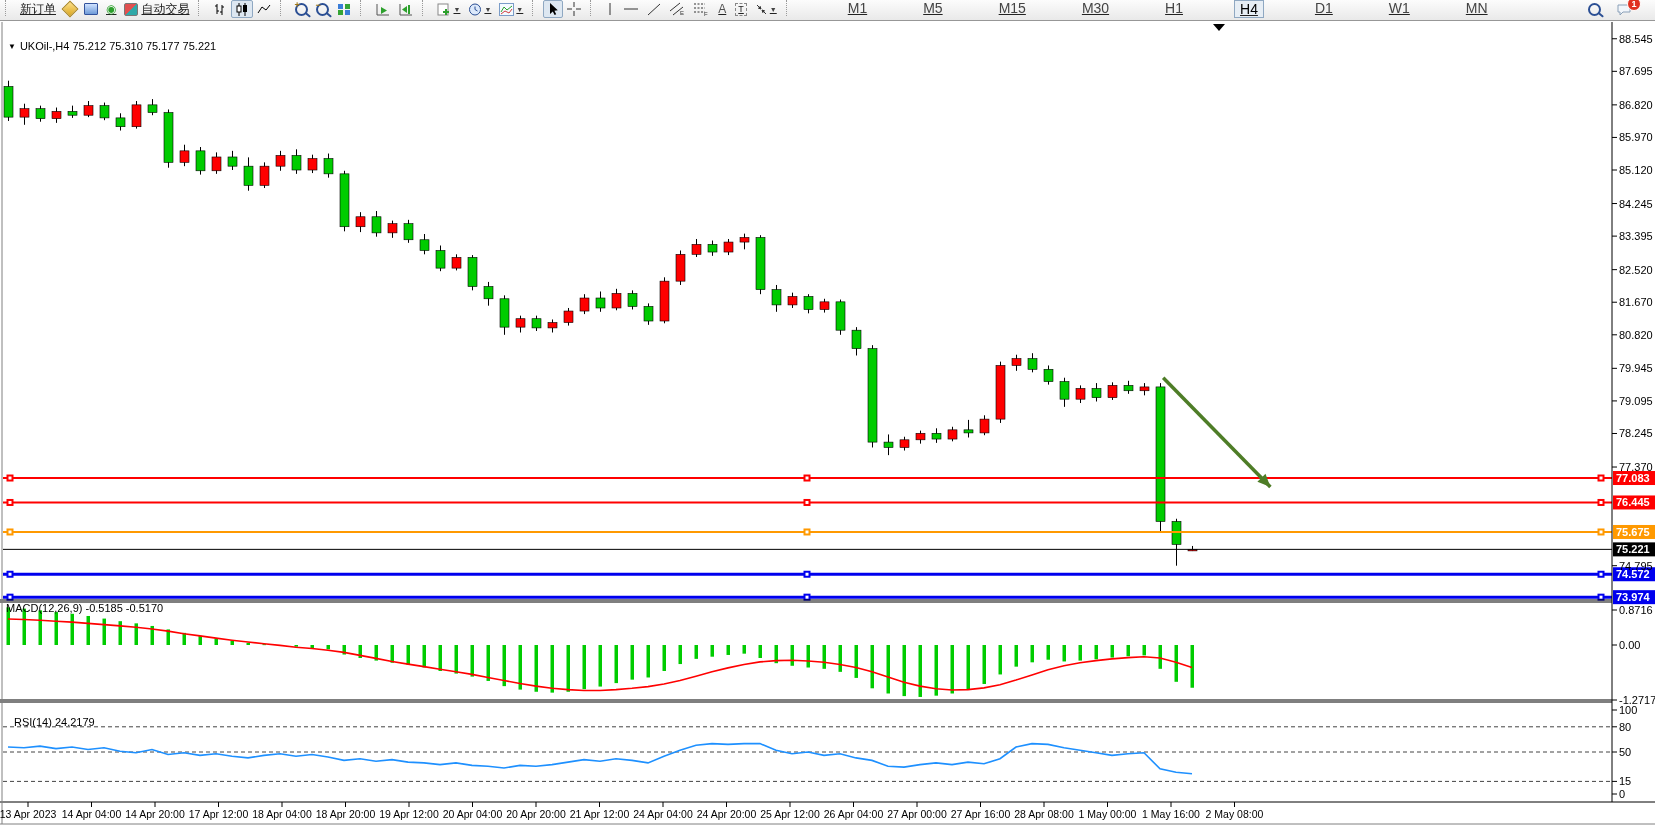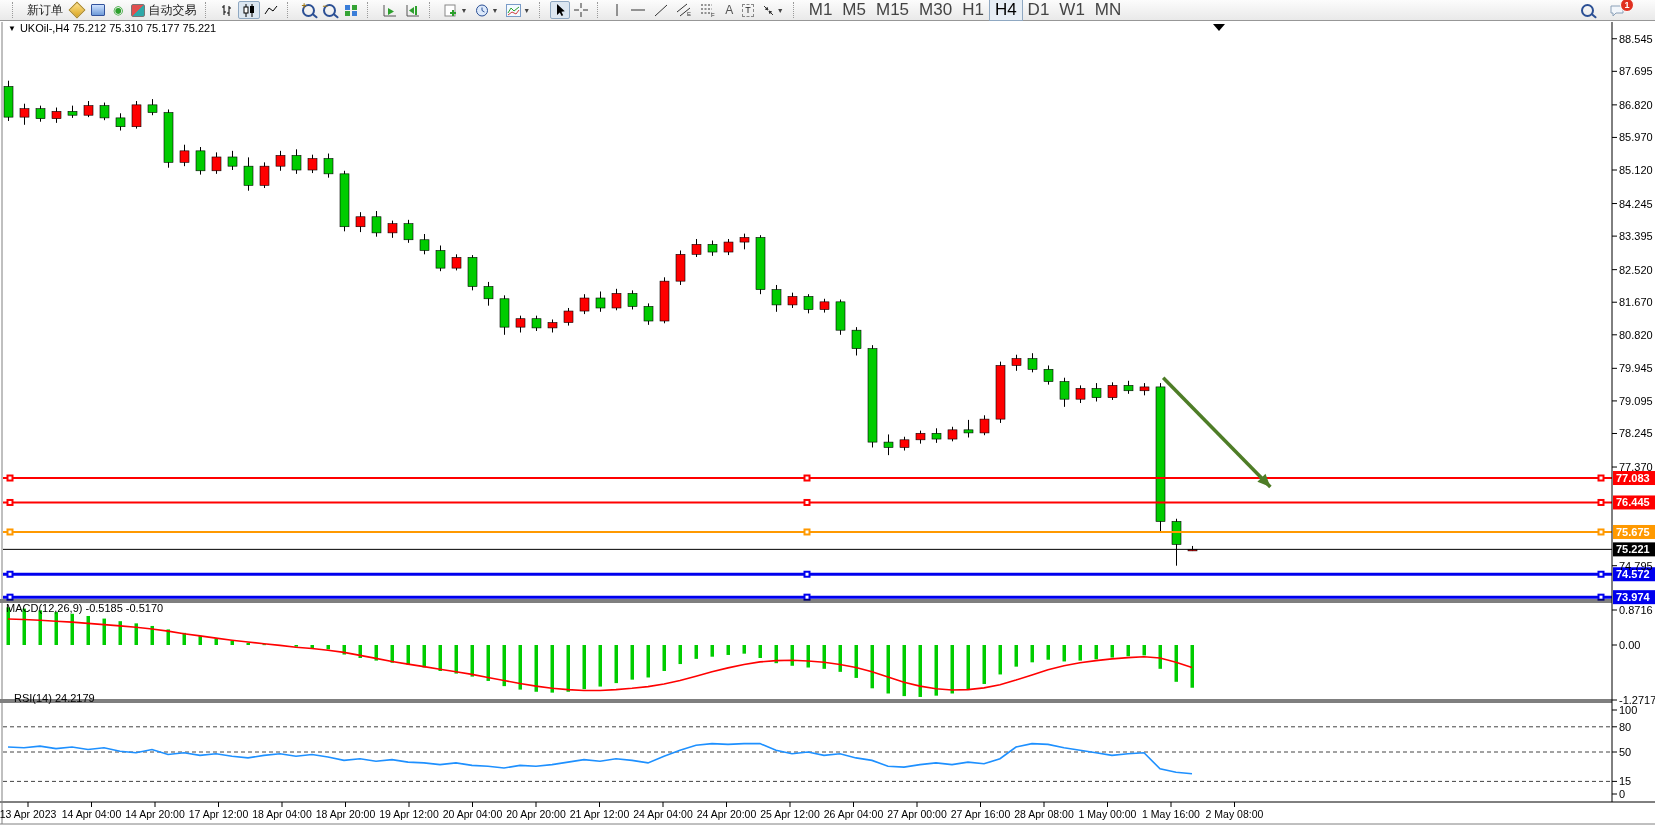--- a/index.html
+++ b/index.html
@@ -1,46 +1,46 @@
 <!DOCTYPE html>
 <html><head>
 <meta charset="utf-8">
 <style>
   html,body{margin:0;padding:0;width:1655px;height:825px;overflow:hidden;background:#fff;
     font-family:"Liberation Sans",sans-serif;}
   
   #toolbar{position:absolute;top:0;left:0;width:1655px;height:21px;z-index:6;
     background:linear-gradient(#fcfcfc,#e9e9e9);border-bottom:1px solid #979797;
-    display:flex;align-items:center;padding:0 12px;box-sizing:border-box;font-size:12px;color:#222;}
+    display:flex;align-items:flex-start;padding:0 5px;box-sizing:border-box;font-size:12px;color:#222;text-decoration:underline;}
   .tbtn{height:18px;min-width:18px;display:flex;align-items:center;justify-content:center;
     border:1px solid transparent;border-radius:2px;padding:0 3px;cursor:default;box-sizing:border-box;}
   .tbtn.pressed{border:1px solid #8fa8c2;background:#dde7f1;}
   .txtbtn{font-size:12px;white-space:nowrap;}
   .sep{width:6px;height:16px;border-left:1px dotted #9a9a9a;margin:0 4px 0 5px;}
   .caret{font-size:7px;color:#444;margin-left:2px;line-height:1;}
-  .tf{font-size:17px;color:#444;padding:0 5px;}
+  .tf{font-size:14px;color:#444;padding:0 5px;margin-left:46px;}
   .tf.active{border:1px solid #8fa8c2;background:#e7eef5;color:#000;}
   .icon-diamond{width:10px;height:10px;background:linear-gradient(135deg,#ffe28a,#d9a520);
     transform:rotate(45deg);border:1px solid #a8831a;}
   .icon-screen{width:12px;height:10px;border:1px solid #33539c;background:linear-gradient(#cfe2ff,#6f9bd8);border-radius:1px;}
   .icon-signal{color:#2ca02c;font-size:12px;line-height:1;}
   .icon-at{width:12px;height:11px;border-radius:2px;background:linear-gradient(135deg,#e05050 48%,#2fa8a8 52%);border:1px solid #777;}
   .mag{width:9px;height:9px;border:2px solid #2b4f94;border-radius:50%;position:relative;display:inline-block;}
   .mag::after{content:"";position:absolute;width:6px;height:2px;background:#2b4f94;
     right:-5px;bottom:-2px;transform:rotate(40deg);border-radius:1px;}
   .magsign{position:absolute;font-size:9px;font-weight:bold;color:#a07818;left:2px;top:-1px;}
   .labelbox{border:1px dashed #888;font-size:9px;padding:0 2px;line-height:11px;}
   .badge{position:absolute;top:-4px;right:-6px;background:#e03020;color:#fff;border-radius:50%;
     width:12px;height:12px;font-size:9px;font-weight:bold;display:flex;align-items:center;justify-content:center;border:1px solid #fff;}
   
   .ovl{position:absolute;z-index:4;font-size:11px;color:#000;white-space:nowrap;}
-  #symbol-line{left:8px;top:22px;}
+  #symbol-line{left:8px;top:40px;}
   #symbol-line .dd{font-size:8px;margin-right:4px;vertical-align:1px;}
   #macd-label{left:6px;top:602px;}
-  #rsi-label{left:6px;top:692px;padding-left:8px;}
+  #rsi-label{left:6px;top:716px;padding-left:8px;}
   #chart-svg{position:absolute;left:0;top:0;z-index:2;}
 </style>
 </head>
 <body>
 
 <div id="toolbar">
   <div class="sep" style="margin-left:0"></div>
   <div class="tbtn txtbtn">新订单</div>
   <div class="tbtn">
     <span class="icon-diamond"></span>

